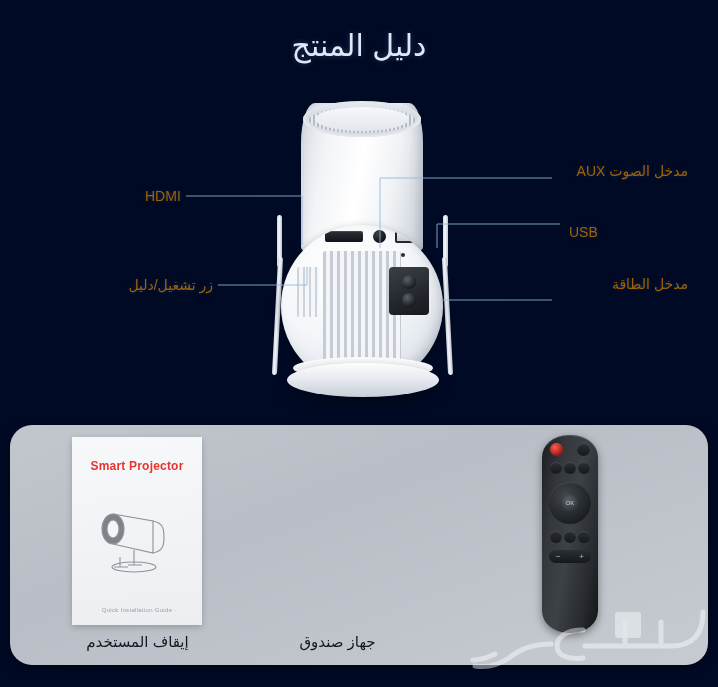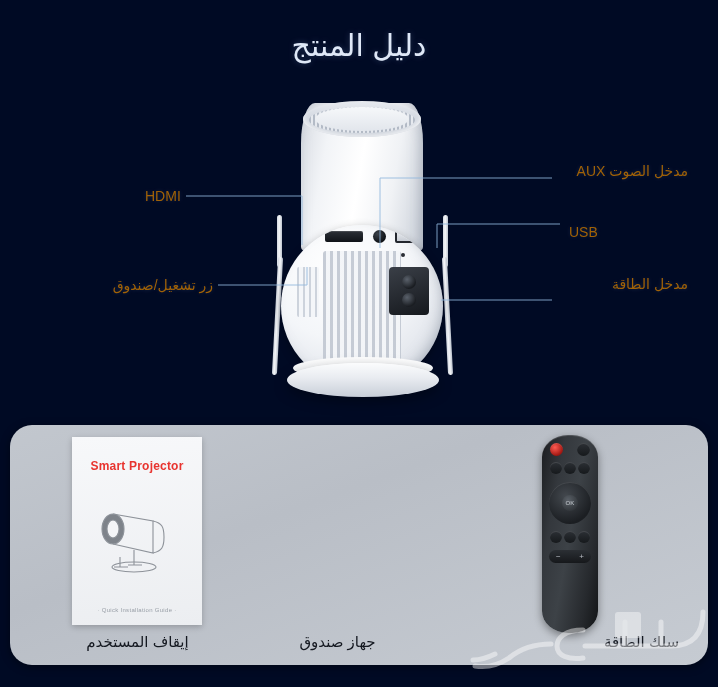--- a/index.html
+++ b/index.html
@@ -241,21 +241,21 @@
 
       <path d="M552,178 L380,178 L380,248"></path>
 
       <path d="M560,224 L437,224 L437,248"></path>
 
       <path d="M552,300 L441,300"></path>
     </g>
   </svg>
 
   <div class="lbl lbl-hdmi">HDMI</div>
-  <div class="lbl lbl-power-btn rtl">زر تشغيل/صندوق</div>
+  <div class="lbl lbl-power-btn rtl">زر تشغيل/دليل</div>
   <div class="lbl lbl-aux rtl">مدخل الصوت AUX</div>
   <div class="lbl lbl-usb">USB</div>
   <div class="lbl lbl-ac rtl">مدخل الطاقة</div>
 
   <div class="panel">
 
     <div class="cell" style="left:0;width:255px;">
       <div class="manual">
         <div class="manual-title">Smart Projector</div>
         <svg class="manual-art" viewBox="0 0 96 80">
@@ -289,24 +289,20 @@
         <div class="rbtn r4c"></div>
         <div class="vol">
           <span class="mi">−</span>
           <span class="pl">+</span>
         </div>
       </div>
       <div class="cell-label">جهاز صندوق</div>
     </div>
 
 
-    <div class="cell" style="left:565px;width:133px;">
-
-      <div class="cell-label">سلك الطاقة</div>
-    </div>
   </div>
 
   <svg class="watermark" viewBox="0 0 250 78">
     <g fill="none" stroke="#ffffff" stroke-width="5" stroke-linecap="round" opacity="0.8">
       <path d="M238,16 C238,40 226,50 206,50 L120,50"></path>
       <path d="M196,26 L196,46"></path>
       <path d="M160,26 L160,46"></path>
       <path d="M118,34 C100,34 92,42 92,50 C92,60 104,64 118,62"></path>
       <path d="M86,48 C70,48 56,52 44,62 C32,70 22,72 10,70"></path>
       <path d="M30,58 C22,62 16,64 8,64"></path>

